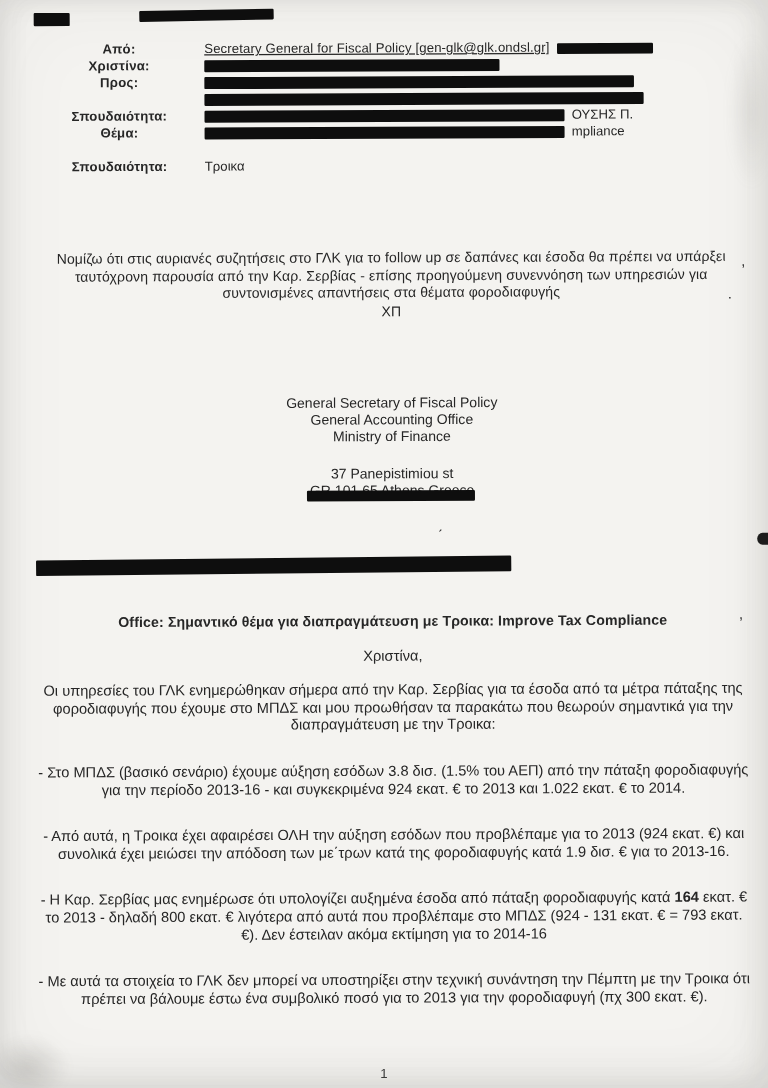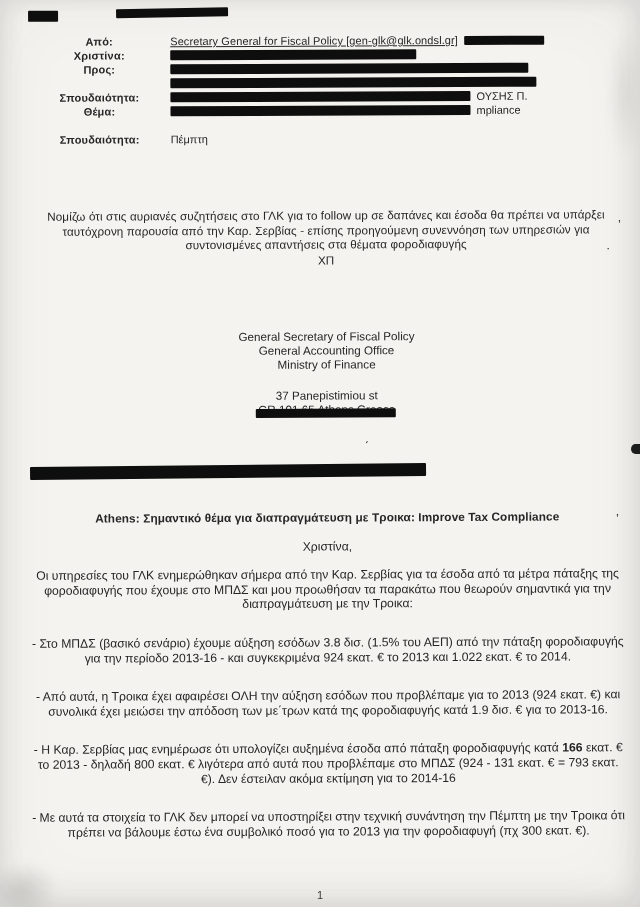--- a/index.html
+++ b/index.html
@@ -134,21 +134,21 @@
       <div class="hrow">
         <span class="hlabel">Θέμα:</span>
         <span class="hvalue">
           <span class="redact" style="width:300px"></span>
           <span>mpliance</span>
         </span>
       </div>
       <div class="hgap"></div>
       <div class="hrow">
         <span class="hlabel">Σπουδαιότητα:</span>
-        <span class="hvalue">Πέμπτη</span>
+        <span class="hvalue">Τροικα</span>
       </div>
     </div>
 
     <div class="topmsg">
       <div>Νομίζω ότι στις αυριανές συζητήσεις στο ΓΛΚ για το follow up σε δαπάνες και έσοδα θα πρέπει να υπάρξει ταυτόχρονη παρουσία από την Καρ. Σερβίας - επίσης προηγούμενη συνεννόηση των υπηρεσιών για συντονισμένες απαντήσεις στα θέματα φοροδιαφυγής</div>
       <div class="initials">ΧΠ</div>
     </div>
 
     <div class="signature">
       <div>General Secretary of Fiscal Policy</div>
@@ -159,29 +159,29 @@
       <div class="sig-gr">
         <span>GR 101 65 Athens Greece</span>
         <span class="redact overlay"></span>
       </div>
     </div>
 
     <span class="redact bigbar"></span>
 
     <div class="bodytext">
       <div class="subjectline">
-        <span>Athens:</span>
+        <span>Office:</span>
         <span>Σημαντικό θέμα για διαπραγμάτευση με Τροικα: Improve Tax Compliance</span>
       </div>
       <div class="greeting">Χριστίνα,</div>
       <div class="para">Οι υπηρεσίες του ΓΛΚ ενημερώθηκαν σήμερα από την Καρ. Σερβίας για τα έσοδα από τα μέτρα πάταξης της φοροδιαφυγής που έχουμε στο ΜΠΔΣ και μου προωθήσαν τα παρακάτω που θεωρούν σημαντικά για την διαπραγμάτευση με την Τροικα:</div>
       <div class="bullet">- Στο ΜΠΔΣ (βασικό σενάριο) έχουμε αύξηση εσόδων 3.8 δισ. (1.5% του ΑΕΠ) από την πάταξη φοροδιαφυγής για την περίοδο 2013-16 - και συγκεκριμένα 924 εκατ. € το 2013 και 1.022 εκατ. € το 2014.</div>
       <div class="bullet">- Από αυτά, η Τροικα έχει αφαιρέσει ΟΛΗ την αύξηση εσόδων που προβλέπαμε για το 2013 (924 εκατ. €) και συνολικά έχει μειώσει την απόδοση των με΄τρων κατά της φοροδιαφυγής κατά 1.9 δισ. € για το 2013-16.</div>
       <div class="bullet">
-        <span>- Η Καρ. Σερβίας μας ενημέρωσε ότι υπολογίζει αυξημένα έσοδα από πάταξη φοροδιαφυγής κατά </span><span class="bold-seg">166</span><span> εκατ. € το 2013 - δηλαδή 800 εκατ. € λιγότερα από αυτά που προβλέπαμε στο ΜΠΔΣ (924 - 131 εκατ. € = 793 εκατ. €). Δεν έστειλαν ακόμα εκτίμηση για το 2014-16</span>
+        <span>- Η Καρ. Σερβίας μας ενημέρωσε ότι υπολογίζει αυξημένα έσοδα από πάταξη φοροδιαφυγής κατά </span><span class="bold-seg">164</span><span> εκατ. € το 2013 - δηλαδή 800 εκατ. € λιγότερα από αυτά που προβλέπαμε στο ΜΠΔΣ (924 - 131 εκατ. € = 793 εκατ. €). Δεν έστειλαν ακόμα εκτίμηση για το 2014-16</span>
       </div>
       <div class="bullet">- Με αυτά τα στοιχεία το ΓΛΚ δεν μπορεί να υποστηρίξει στην τεχνική συνάντηση την Πέμπτη με την Τροικα ότι πρέπει να βάλουμε έστω ένα συμβολικό ποσό για το 2013 για την φοροδιαφυγή (πχ 300 εκατ. €).</div>
     </div>
 
   </div>
 
   <div class="pagenum">1</div>
 
   <span class="artifact" style="left:618px;top:217px;">’</span>
   <span class="artifact" style="left:606px;top:240px;">·</span>

